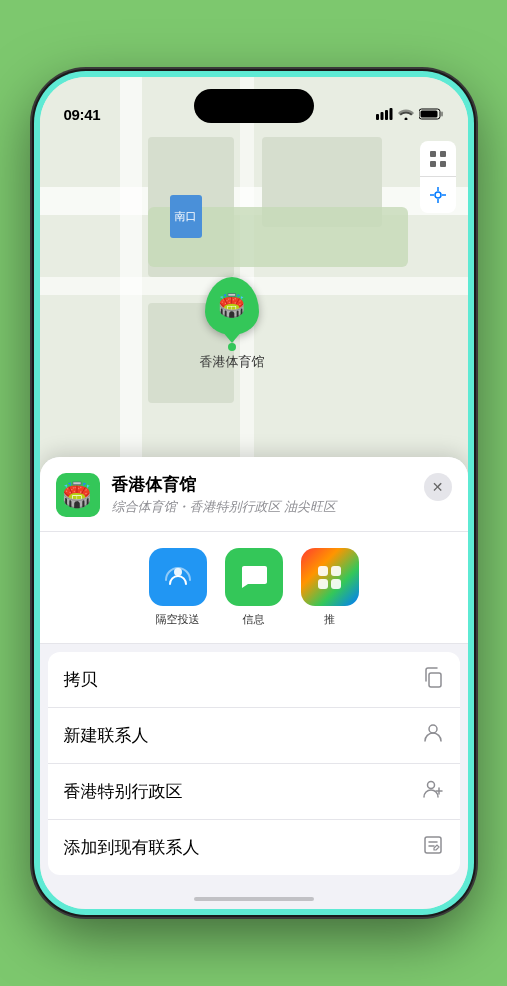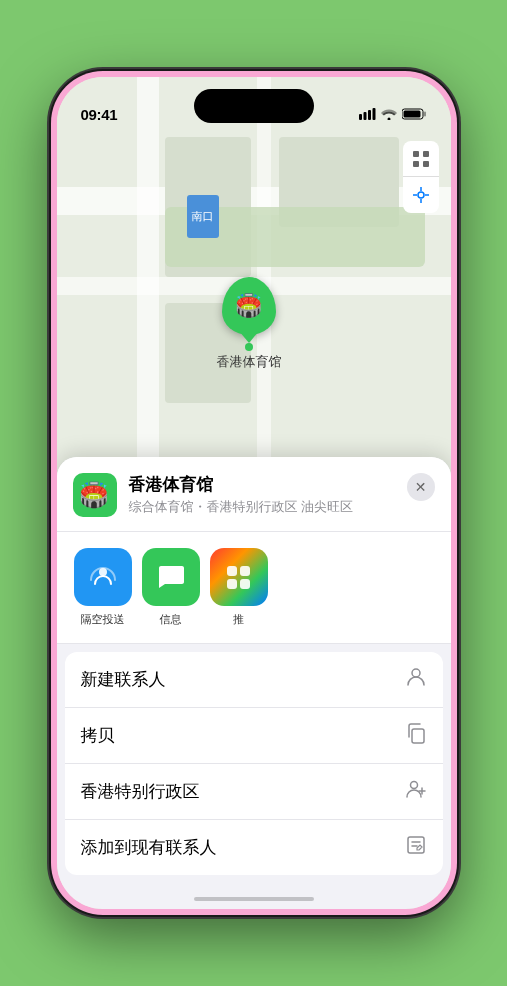--- a/index.html
+++ b/index.html
@@ -6,23 +6,23 @@
     body {
       width: 507px;
       height: 986px;
       background: #7dc86e;
       display: flex;
       justify-content: center;
       align-items: center;
       font-family: -apple-system, 'PingFang SC', 'Helvetica Neue', sans-serif;
     }
     .phone-frame {
-      width: 406px;
+      width: 440px;
       height: 844px;
-      background: #f9a8d4;
+      background: #5eead4;
       border-radius: 52px;
       position: relative;
       box-shadow: 0 0 0 2px #1a1a1a, 0 0 0 4px #3a3a3a, 0 20px 60px rgba(0,0,0,0.5);
       overflow: hidden;
     }
     .phone-screen {
       position: absolute;
       top: 6px; left: 6px; right: 6px; bottom: 6px;
       border-radius: 46px;
       overflow: hidden;
@@ -251,40 +251,43 @@
     }
     .venue-name {
       font-size: 17px;
       font-weight: 600;
       color: #000;
     }
     .venue-desc {
       font-size: 13px;
       color: #8e8e93;
       margin-top: 2px;
+      font-style: italic;
     }
     .close-btn {
       width: 28px; height: 28px;
       background: #e5e5ea;
       border-radius: 50%;
       display: flex;
       align-items: center;
       justify-content: center;
       font-size: 14px;
       color: #666;
       cursor: pointer;
       flex-shrink: 0;
     }
     
     .share-row {
       background: #fff;
       padding: 16px 12px;
       display: flex;
+      gap: 8px;
       overflow-x: auto;
       border-bottom: 1px solid #e5e5ea;
+      justify-content: center;
     }
     .share-item {
       display: flex;
       flex-direction: column;
       align-items: center;
       gap: 6px;
       min-width: 68px;
       cursor: pointer;
     }
     .share-icon-wrap {
@@ -492,35 +495,35 @@
               <div style="width:10px;height:10px;background:rgba(255,255,255,0.9);border-radius:3px;"></div>
             </div>
           </div>
           <span class="share-label">推</span>
         </div>
       </div>
 
       <div class="action-list">
 
         <div class="action-item">
+          <span class="action-label">拷贝</span>
+          <span class="action-icon">
+            <svg width="22" height="22" viewBox="0 0 22 22" fill="none">
+              <rect x="7" y="7" width="12" height="14" rx="2" stroke="#8e8e93" stroke-width="1.5" fill="none"></rect>
+              <path d="M4 15V4a2 2 0 0 1 2-2h9" stroke="#8e8e93" stroke-width="1.5" stroke-linecap="round" fill="none"></path>
+            </svg>
+          </span>
+        </div>
+
+        <div class="action-item">
           <span class="action-label">新建联系人</span>
           <span class="action-icon">
             <svg width="22" height="22" viewBox="0 0 22 22" fill="none">
               <circle cx="11" cy="7" r="4" stroke="#8e8e93" stroke-width="1.5" fill="none"></circle>
               <path d="M3 19c0-4.4 3.6-8 8-8s8 3.6 8 8" stroke="#8e8e93" stroke-width="1.5" fill="none" stroke-linecap="round"></path>
-            </svg>
-          </span>
-        </div>
-
-        <div class="action-item">
-          <span class="action-label">拷贝</span>
-          <span class="action-icon">
-            <svg width="22" height="22" viewBox="0 0 22 22" fill="none">
-              <rect x="7" y="7" width="12" height="14" rx="2" stroke="#8e8e93" stroke-width="1.5" fill="none"></rect>
-              <path d="M4 15V4a2 2 0 0 1 2-2h9" stroke="#8e8e93" stroke-width="1.5" stroke-linecap="round" fill="none"></path>
             </svg>
           </span>
         </div>
 
         <div class="action-item">
           <span class="action-label">香港特别行政区</span>
           <span class="action-icon">
             <svg width="22" height="22" viewBox="0 0 22 22" fill="none">
               <circle cx="9" cy="7" r="3.5" stroke="#8e8e93" stroke-width="1.5" fill="none"></circle>
               <path d="M2 19c0-3.9 3.1-7 7-7s7 3.1 7 7" stroke="#8e8e93" stroke-width="1.5" fill="none" stroke-linecap="round"></path>

